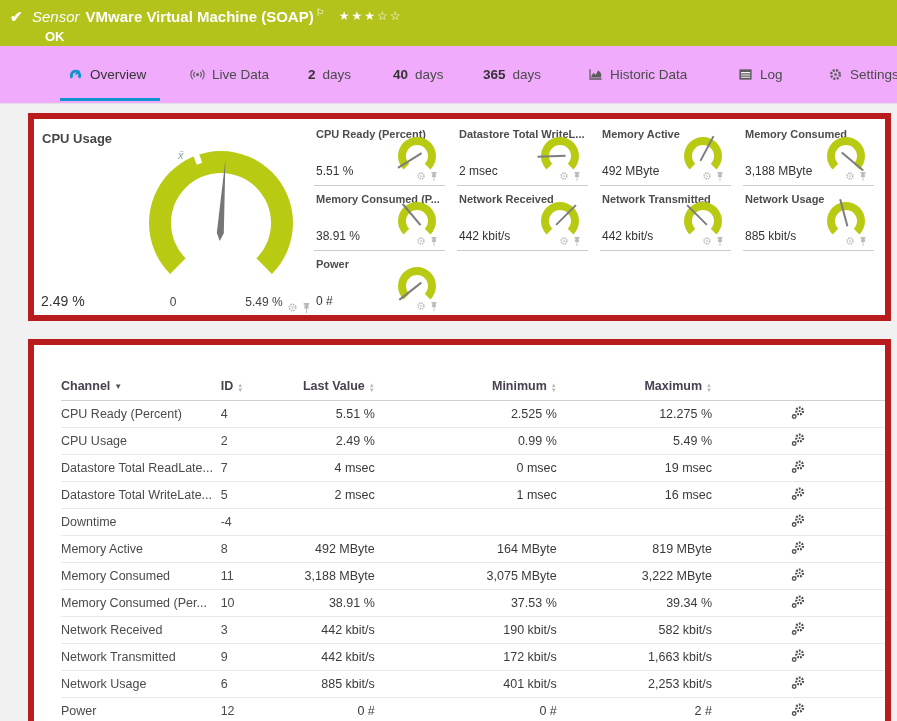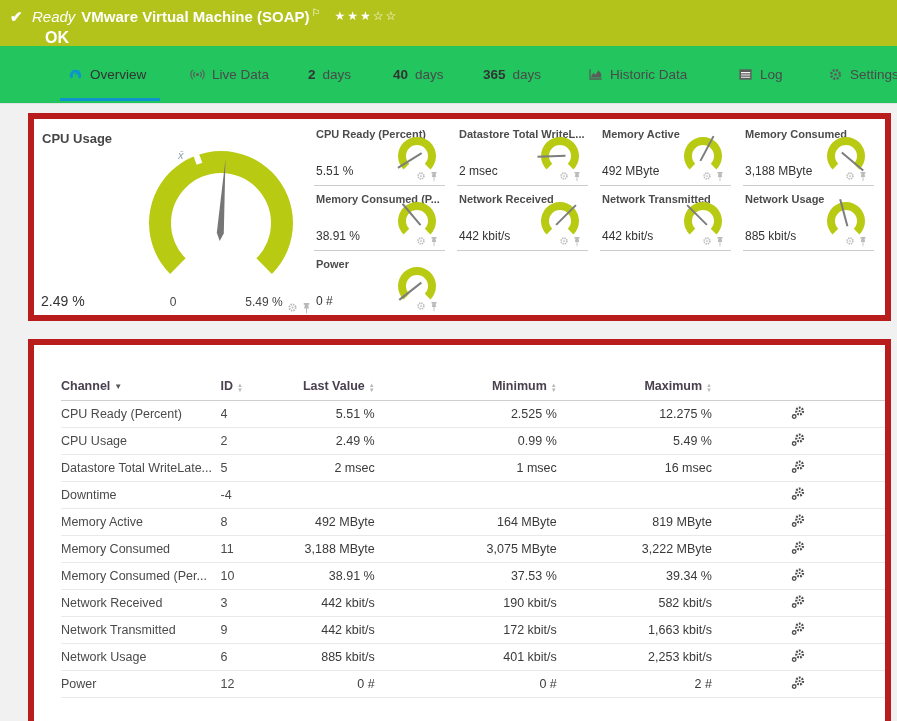--- a/index.html
+++ b/index.html
@@ -7,24 +7,24 @@
     font-family:"Liberation Sans", sans-serif; }
 
   
   .green-header { position:absolute; left:0; top:0; width:897px; height:46px; background:#b3c31c; color:#fff; }
   .gh-check { position:absolute; left:10px; top:8px; font-size:15px; font-weight:bold; }
   .gh-line  { position:absolute; left:32px; top:7px; font-size:15px; white-space:nowrap; }
   .gh-sensor { font-style:italic; margin-right:6px; }
   .gh-title { font-weight:bold; }
   .gh-flag { font-size:10px; vertical-align:super; margin-left:2px; cursor:pointer; }
   .gh-stars { font-size:12px; letter-spacing:2px; margin-left:14px; vertical-align:2px; cursor:pointer; }
-  .gh-status { position:absolute; left:45px; top:29px; font-size:16px; font-weight:bold; }
+  .gh-status { position:absolute; left:45px; top:29px; font-size:13px; font-weight:bold; }
 
   
-  .tabbar { position:absolute; left:0; top:46px; width:897px; height:58px; background:#22c55e;
+  .tabbar { position:absolute; left:0; top:46px; width:897px; height:58px; background:#f0abfc;
     border-bottom:1px solid #e2e2e2; }
   .tab { position:absolute; top:0; height:100%; display:flex; align-items:center; gap:7px;
     font-size:13.5px; color:#4a4a4a; cursor:pointer; white-space:nowrap; }
   .tab .ticon { display:inline-flex; color:#5b5b5b; }
   .tab.active { color:#333; }
   .tab.active .ticon { color:#0f93cf; }
   .tab.active::after { content:""; position:absolute; left:-8px; right:-14px; bottom:2px; height:3px; background:#0f93cf; }
   .tab b { font-weight:bold; color:#333; }
 
   
@@ -87,21 +87,21 @@
     </g>
     <g id="def-pin10">
       <path d="M3 1 L9 1 L9 2.8 L7.8 2.8 L8.6 7 L3.4 7 L4.2 2.8 L3 2.8 Z M5.5 7 L6.5 7 L6.5 11.3 L6 12.8 L5.5 11.3 Z" fill="currentColor"></path>
     </g>
   </defs>
 </svg>
 
 <div class="green-header">
   <span class="gh-check">✔</span>
   <div class="gh-line">
-    <span class="gh-sensor">Ready</span><span class="gh-title">VMware Virtual Machine (SOAP)</span><span class="gh-flag">⚐</span><span class="gh-stars">★★★☆☆</span>
+    <span class="gh-sensor">Sensor</span><span class="gh-title">VMware Virtual Machine (SOAP)</span><span class="gh-flag">⚐</span><span class="gh-stars">★★★☆☆</span>
   </div>
   <div class="gh-status">OK</div>
 </div>
 
 <div class="tabbar">
   <div class="tab active" style="left:68px">
     <span class="ticon">
       <svg width="15" height="15" viewBox="0 0 16 16">
           <path d="M3.2 12.5 A6 6 0 1 1 12.8 12.5 L10.4 10.3 A2.8 2.8 0 1 0 5.6 10.3 Z" fill="currentColor"></path>
           <line x1="8" y1="8.2" x2="12.2" y2="3.8" stroke="currentColor" stroke-width="1.4"></line>
@@ -383,20 +383,32 @@
         <td class="c-last">2.49 %</td>
         <td class="c-min">0.99 %</td>
         <td class="c-max">5.49 %</td>
         <td class="c-set"><svg class="chan-gear" width="15" height="15" viewBox="0 0 16 16">
               <circle cx="9.2" cy="6.4" r="3.6" fill="none" stroke="currentColor" stroke-width="2.4" stroke-dasharray="1.9 1.24"></circle>
               <circle cx="9.2" cy="6.4" r="1.1" fill="currentColor"></circle>
               <circle cx="3.4" cy="12.3" r="1.9" fill="none" stroke="currentColor" stroke-width="1.4"></circle>
             </svg></td>
       </tr>
       <tr>
+        <td class="c-chan">Datastore Total ReadLate...</td>
+        <td class="c-id">7</td>
+        <td class="c-last">4 msec</td>
+        <td class="c-min">0 msec</td>
+        <td class="c-max">19 msec</td>
+        <td class="c-set"><svg class="chan-gear" width="15" height="15" viewBox="0 0 16 16">
+              <circle cx="9.2" cy="6.4" r="3.6" fill="none" stroke="currentColor" stroke-width="2.4" stroke-dasharray="1.9 1.24"></circle>
+              <circle cx="9.2" cy="6.4" r="1.1" fill="currentColor"></circle>
+              <circle cx="3.4" cy="12.3" r="1.9" fill="none" stroke="currentColor" stroke-width="1.4"></circle>
+            </svg></td>
+      </tr>
+      <tr>
         <td class="c-chan">Datastore Total WriteLate...</td>
         <td class="c-id">5</td>
         <td class="c-last">2 msec</td>
         <td class="c-min">1 msec</td>
         <td class="c-max">16 msec</td>
         <td class="c-set"><svg class="chan-gear" width="15" height="15" viewBox="0 0 16 16">
               <circle cx="9.2" cy="6.4" r="3.6" fill="none" stroke="currentColor" stroke-width="2.4" stroke-dasharray="1.9 1.24"></circle>
               <circle cx="9.2" cy="6.4" r="1.1" fill="currentColor"></circle>
               <circle cx="3.4" cy="12.3" r="1.9" fill="none" stroke="currentColor" stroke-width="1.4"></circle>
             </svg></td>

